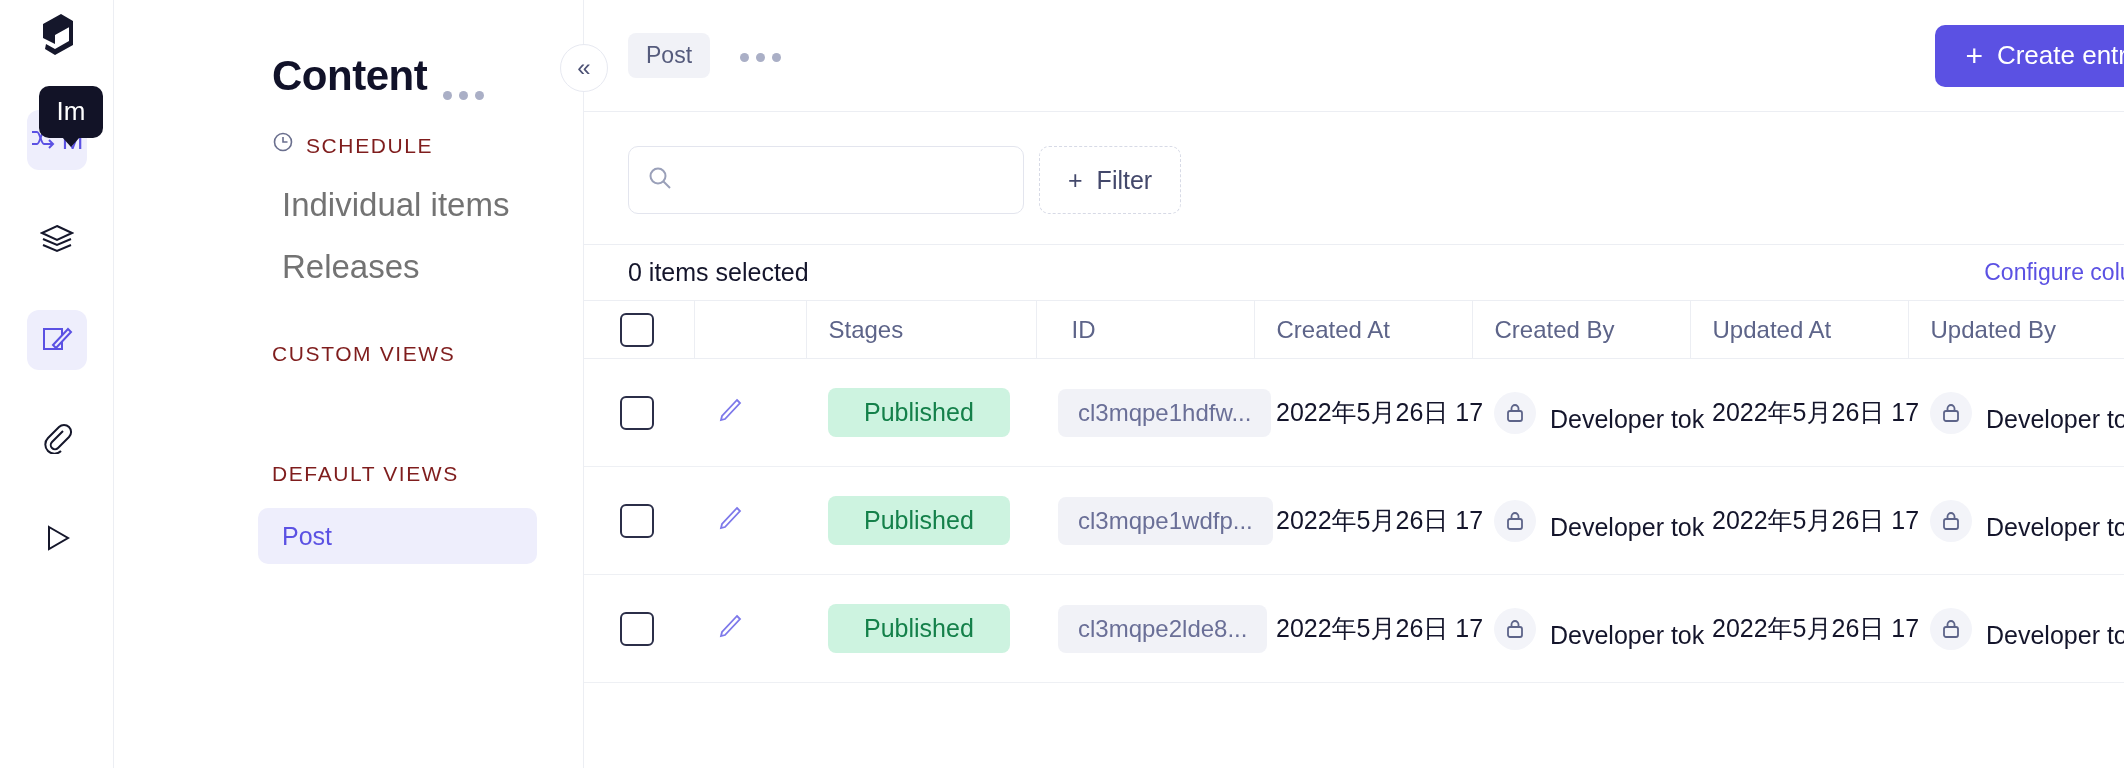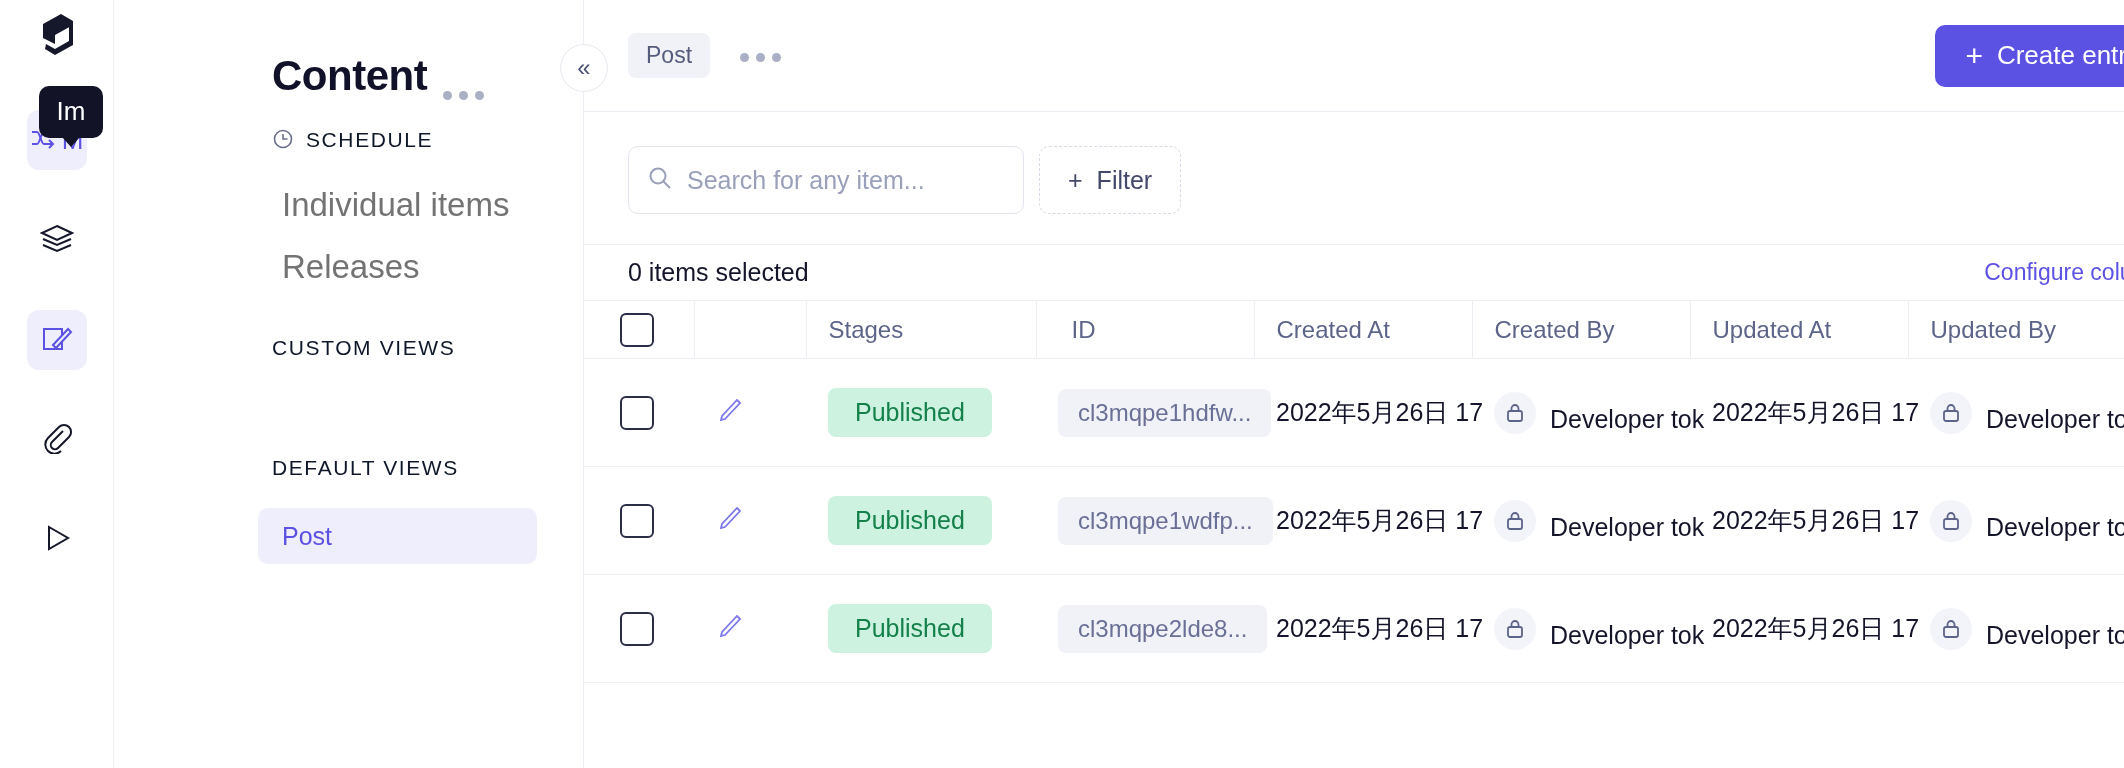--- a/index.html
+++ b/index.html
@@ -59,23 +59,23 @@
   .sidebar-head {
     display:flex; align-items:flex-end; gap: 16px;
     padding: 30px 0 0 158px;
     height: 100px;
   }
   .sidebar-title { font-size: 42px; font-weight: 700; color:#111229; letter-spacing:-0.5px; }
   .dots { display:flex; gap:7px; align-items:center; padding-top:10px; }
   .dots i { width: 9px; height: 9px; border-radius: 50%; background:#aaafc6; display:block; }
 
   .section-label {
-    display:flex; align-items:flex-start; gap:12px;
+    display:flex; align-items:flex-end; gap:12px;
     padding: 0 0 0 158px;
-    color:#0f172a; font-size: 21px; font-weight: 400;
+    color:#7f1d1d; font-size: 21px; font-weight: 400;
     letter-spacing: 1.6px;
     height: 30px;
   }
   .nav-link {
     display:block; color:#737373; font-size:33px;
     padding: 0 0 0 168px; line-height: 62px; height: 62px;
   }
   .nav-pill {
     margin: 0 46px 0 144px; height: 56px; border-radius: 10px;
     display:flex; align-items:center; padding-left: 24px;
@@ -172,21 +172,21 @@
     padding-left: 22px; white-space:nowrap;
   }
   tbody td.c-check { padding-left: 36px; }
   .cbox {
     width: 34px; height: 34px; border:2px solid #2b2e48; border-radius:6px;
     display:block; cursor:pointer; background:#fff;
   }
   .pencil { color:#7d78ea; cursor:pointer; display:inline-block; }
   .badge-pub {
     background:#cdf3e0; color:#14804a; font-size:25px;
-    padding: 10px 27px; border-radius:8px; display:inline-block;
+    padding: 10px 36px; border-radius:8px; display:inline-block;
   }
   .id-chip {
     background:#f1f2f7; color:#6a6f97; font-size:24px;
     padding: 10px 20px; border-radius:8px; display:inline-block;
   }
   .lockcell { display:flex; align-items:flex-end; gap:14px; }
   .lock {
     width: 42px; height: 42px; border-radius:50%; background:#f3f4f9;
     display:flex; align-items:center; justify-content:center; flex:0 0 42px;
   }
@@ -309,21 +309,20 @@
       <div class="collapse-btn">«</div>
 
 
       <div class="search-box">
         <span>
           <svg width="26" height="26" viewBox="0 0 26 26" fill="none" stroke="#9aa0b9" stroke-width="2">
             <circle cx="11" cy="11" r="7.5"></circle>
               <path d="M16.5 16.5 L23 23"></path>
           </svg>
         </span>
-        <input type="text" placeholder="Search for any item..." style="">
       </div>
 
       <div class="filter-box">
         <span>+</span>
         <span>Filter</span>
       </div>
     </div>
 
     <div class="selbar">
       <span class="count">0 items selected</span>

